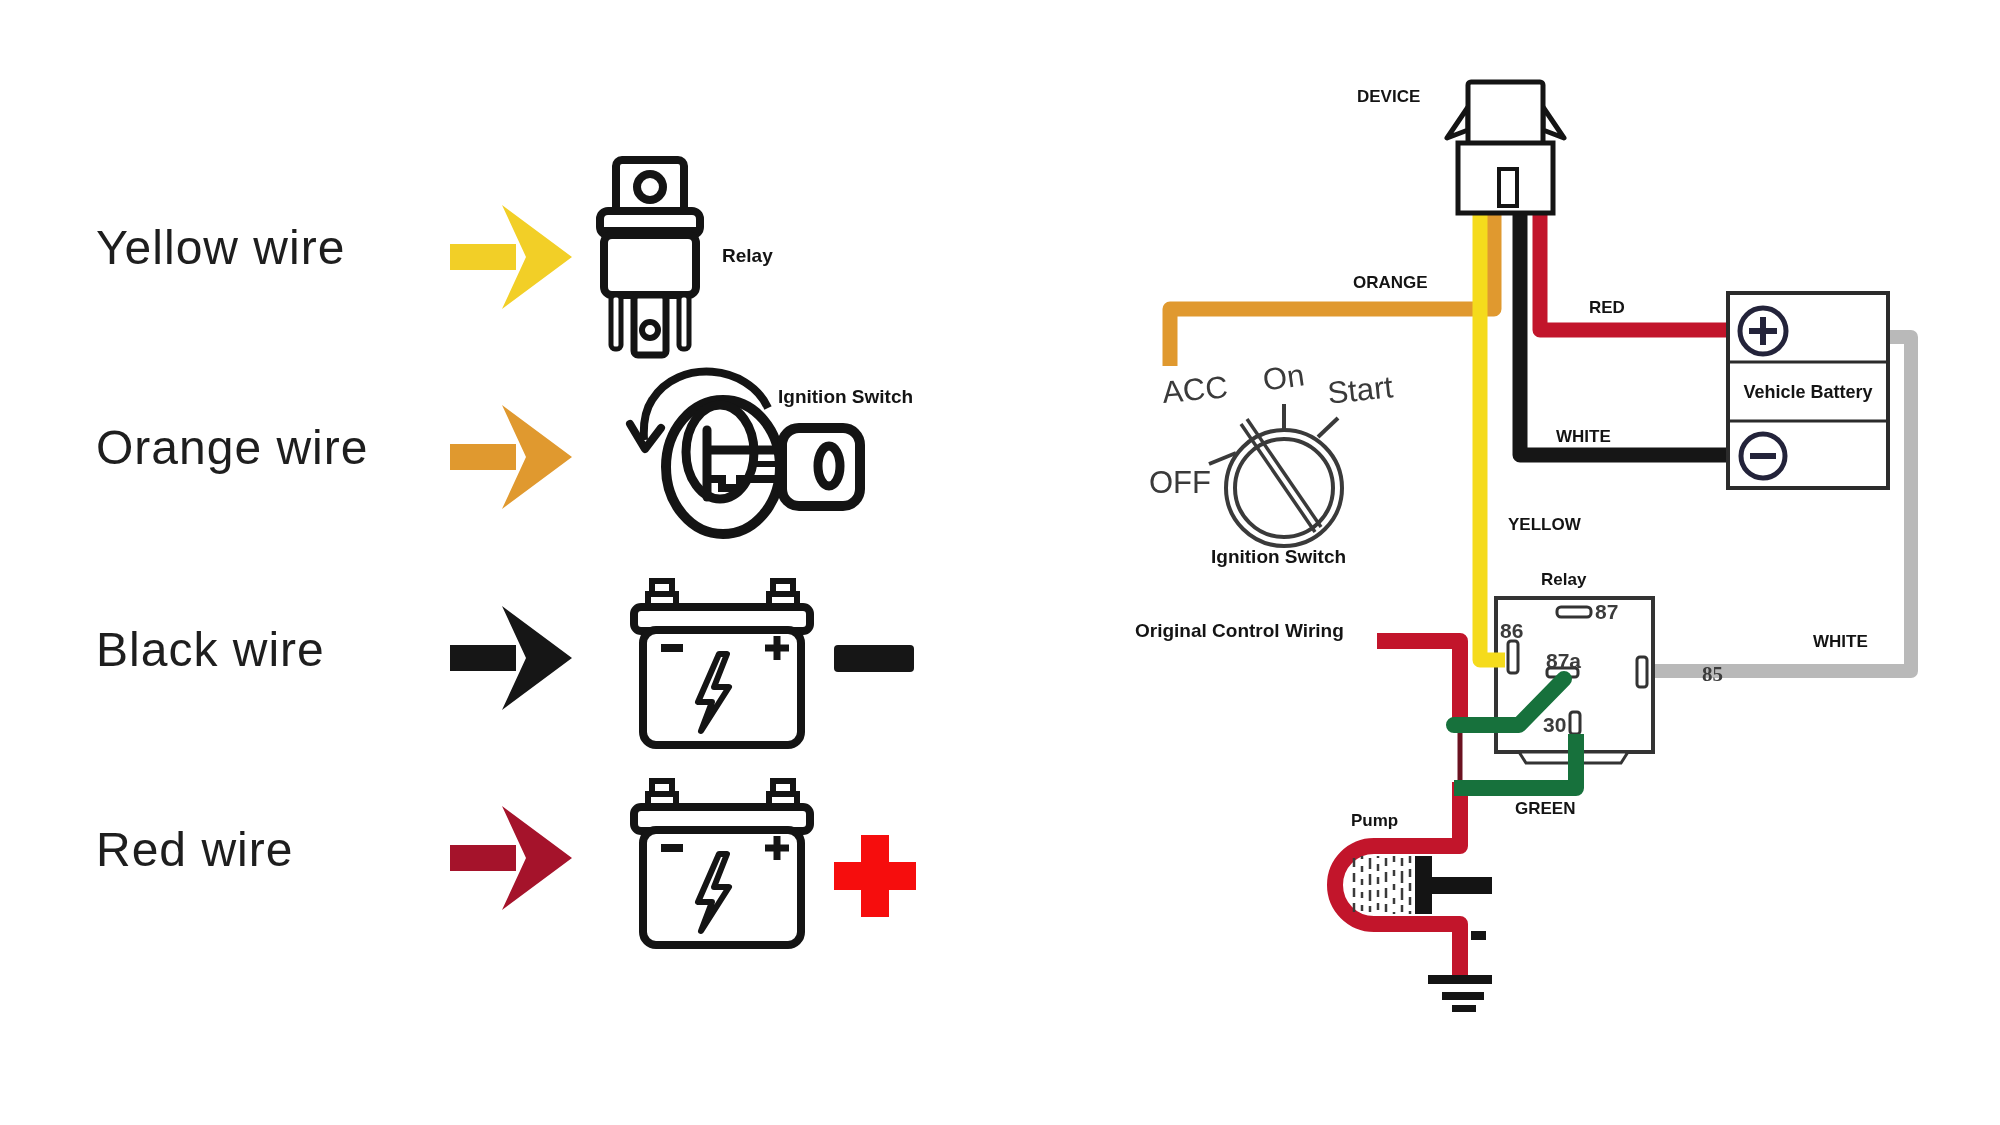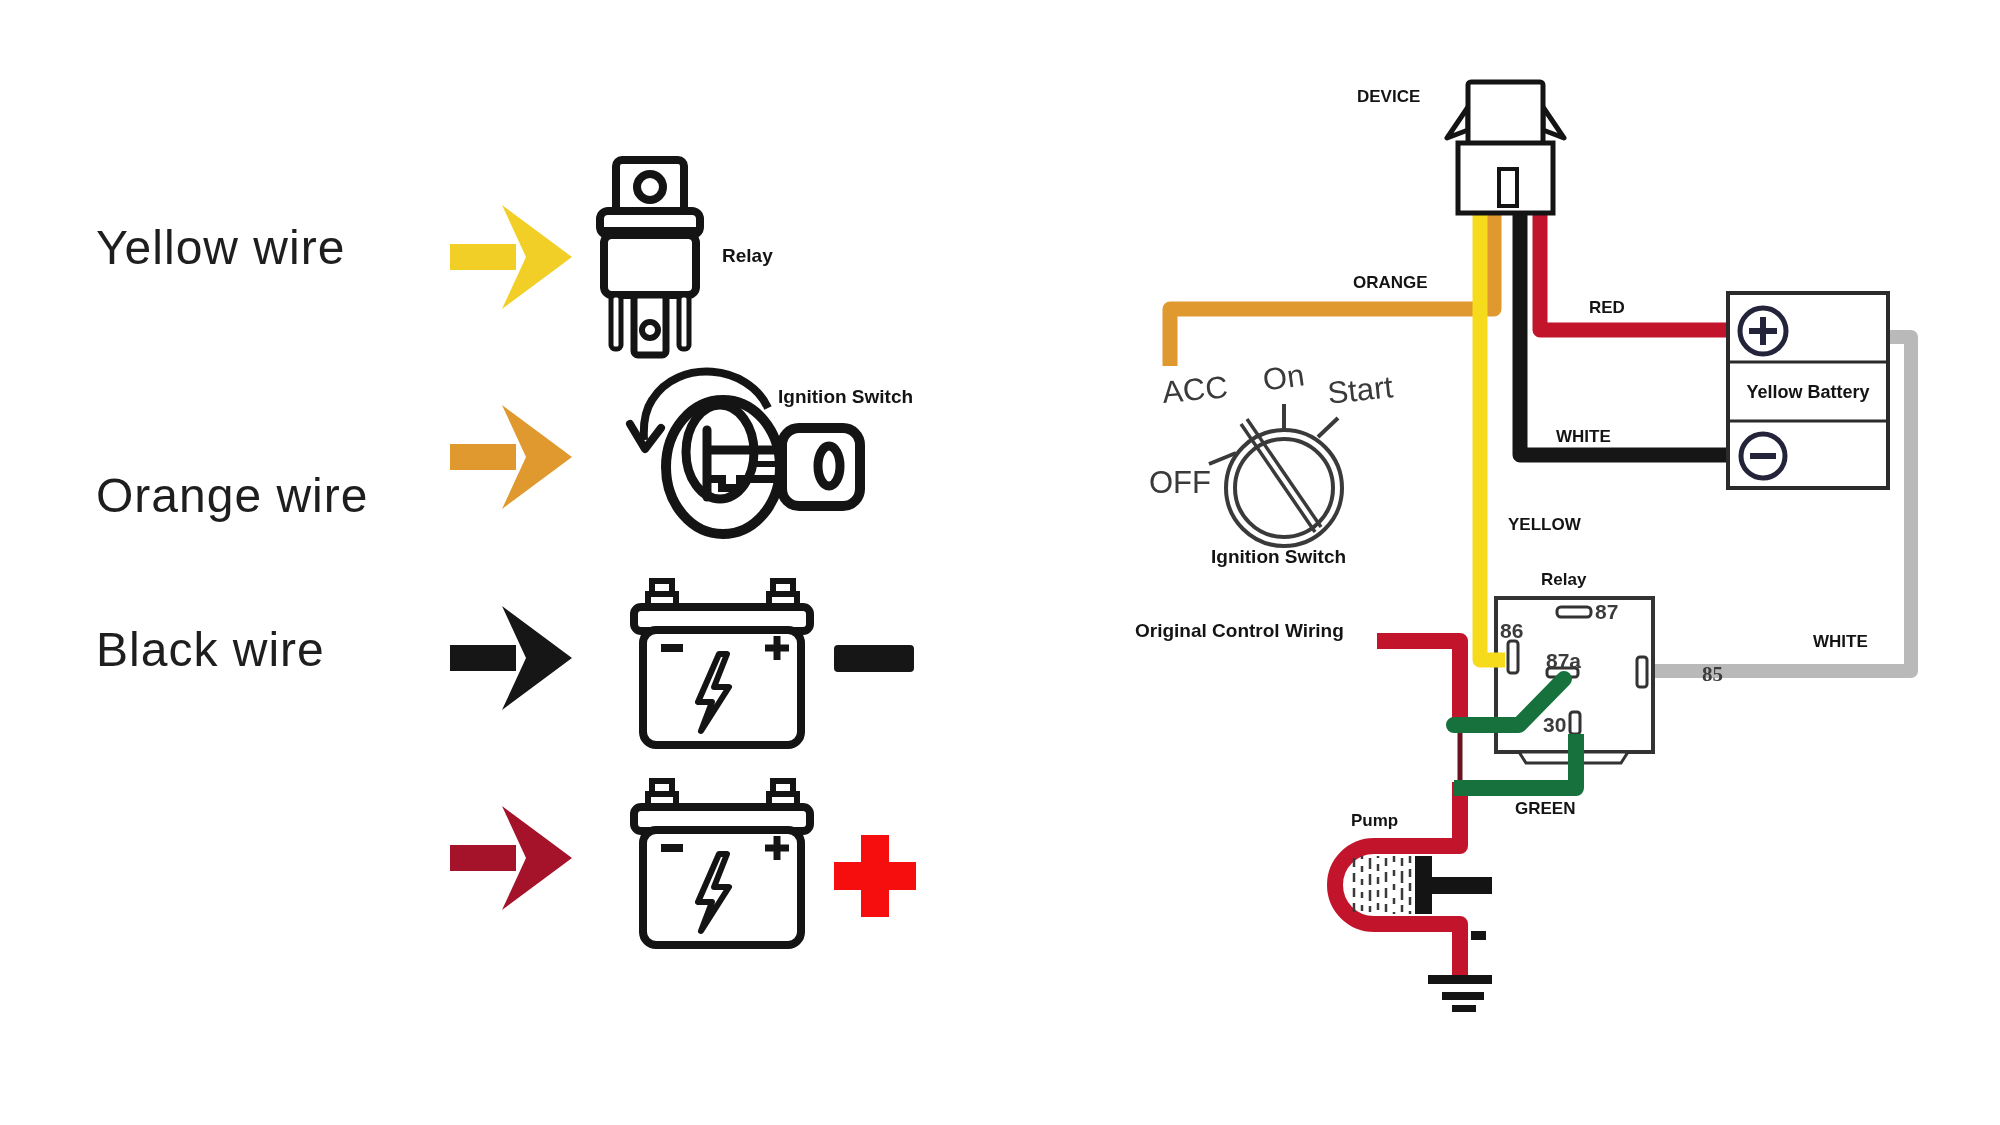--- a/index.html
+++ b/index.html
@@ -170,35 +170,36 @@
   <g fill="#ffffff" stroke="#141414">
     <polygon points="1468,107 1447,138 1468,130" stroke-width="5" stroke-linejoin="round"></polygon>
     <polygon points="1543,107 1564,138 1543,130" stroke-width="5" stroke-linejoin="round"></polygon>
     <rect x="1468" y="82" width="75" height="62" rx="3" stroke-width="5"></rect>
     <rect x="1458" y="143" width="95" height="70" stroke-width="5"></rect>
     <rect x="1499" y="169" width="18" height="37" stroke-width="4"></rect>
   </g>
 </svg>
 
 <div class="txt legend-label" style="left:96px;top:224px;">Yellow wire</div>
-<div class="txt legend-label" style="left:96px;top:424px;margin-top:48px;">Orange wire</div>
+<div class="txt legend-label" style="left:96px;top:424px;">Orange wire</div>
 <div class="txt legend-label" style="left:96px;top:626px;">Black wire</div>
+<div class="txt legend-label" style="left:96px;top:826px;">Red wire</div>
 
 <div class="txt bold-label-sm" style="left:722px;top:246px;">Relay</div>
 <div class="txt bold-label-sm" style="left:778px;top:387px;">Ignition Switch</div>
 
 <div class="txt bold-label" style="left:1357px;top:88px;">DEVICE</div>
 <div class="txt bold-label" style="left:1353px;top:274px;">ORANGE</div>
 <div class="txt bold-label" style="left:1589px;top:299px;">RED</div>
 <div class="txt bold-label" style="left:1556px;top:428px;">WHITE</div>
 <div class="txt bold-label" style="left:1488px;top:516px;padding-left:20px;">YELLOW</div>
 <div class="txt bold-label" style="left:1813px;top:633px;">WHITE</div>
 <div class="txt bold-label" style="left:1515px;top:800px;">GREEN</div>
 
-<div class="txt battery-name" style="left:1728px;top:383px;">Yellow Battery</div>
+<div class="txt battery-name" style="left:1728px;top:383px;">Vehicle Battery</div>
 
 <div class="txt bold-label" style="left:1541px;top:571px;">Relay</div>
 <div class="txt pin-label" style="left:1595px;top:601px;">87</div>
 <div class="txt pin-label" style="left:1500px;top:620px;">86</div>
 <div class="txt pin-label" style="left:1546px;top:650px;">87a</div>
 <div class="txt pin-label" style="left:1702px;top:664px;font-family:Liberation Serif, serif;">85</div>
 <div class="txt pin-label" style="left:1543px;top:714px;">30</div>
 
 <div class="txt ign-pos" style="left:1161px;top:377px;transform:rotate(-5deg);transform-origin:0 0;">ACC</div>
 <div class="txt ign-pos" style="left:1261px;top:365px;transform:rotate(-8deg);transform-origin:0 0;">On</div>

